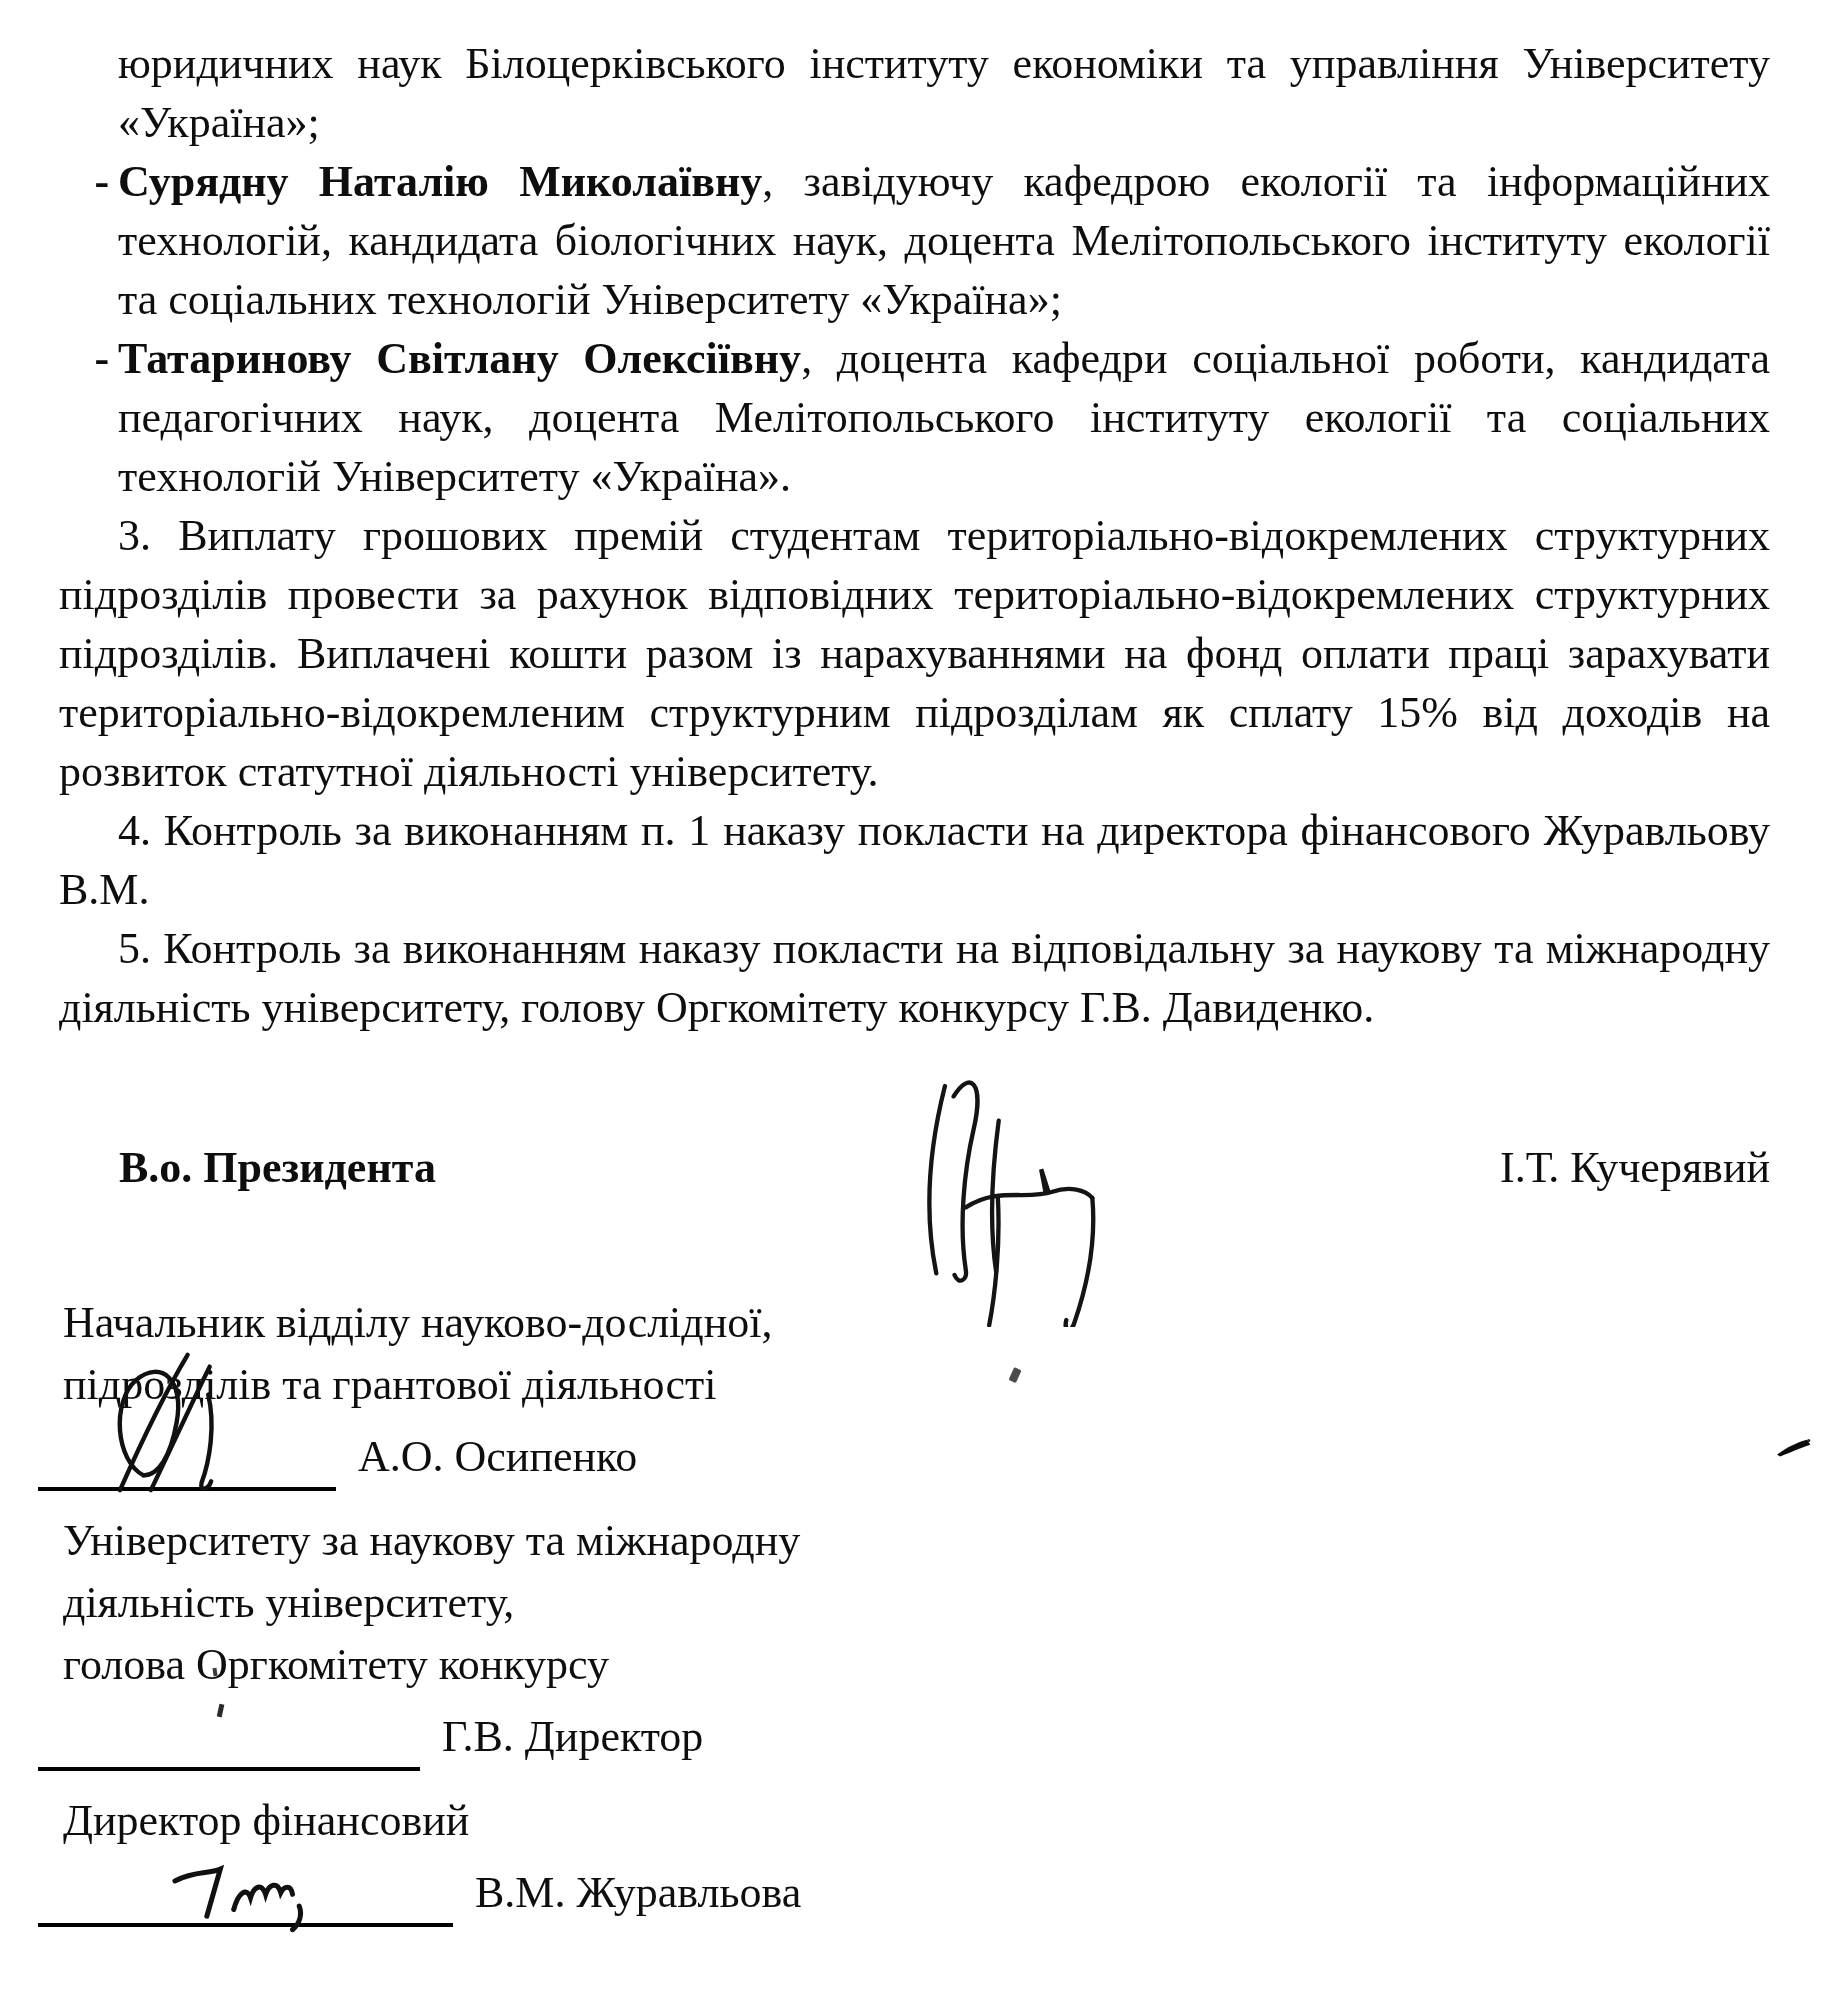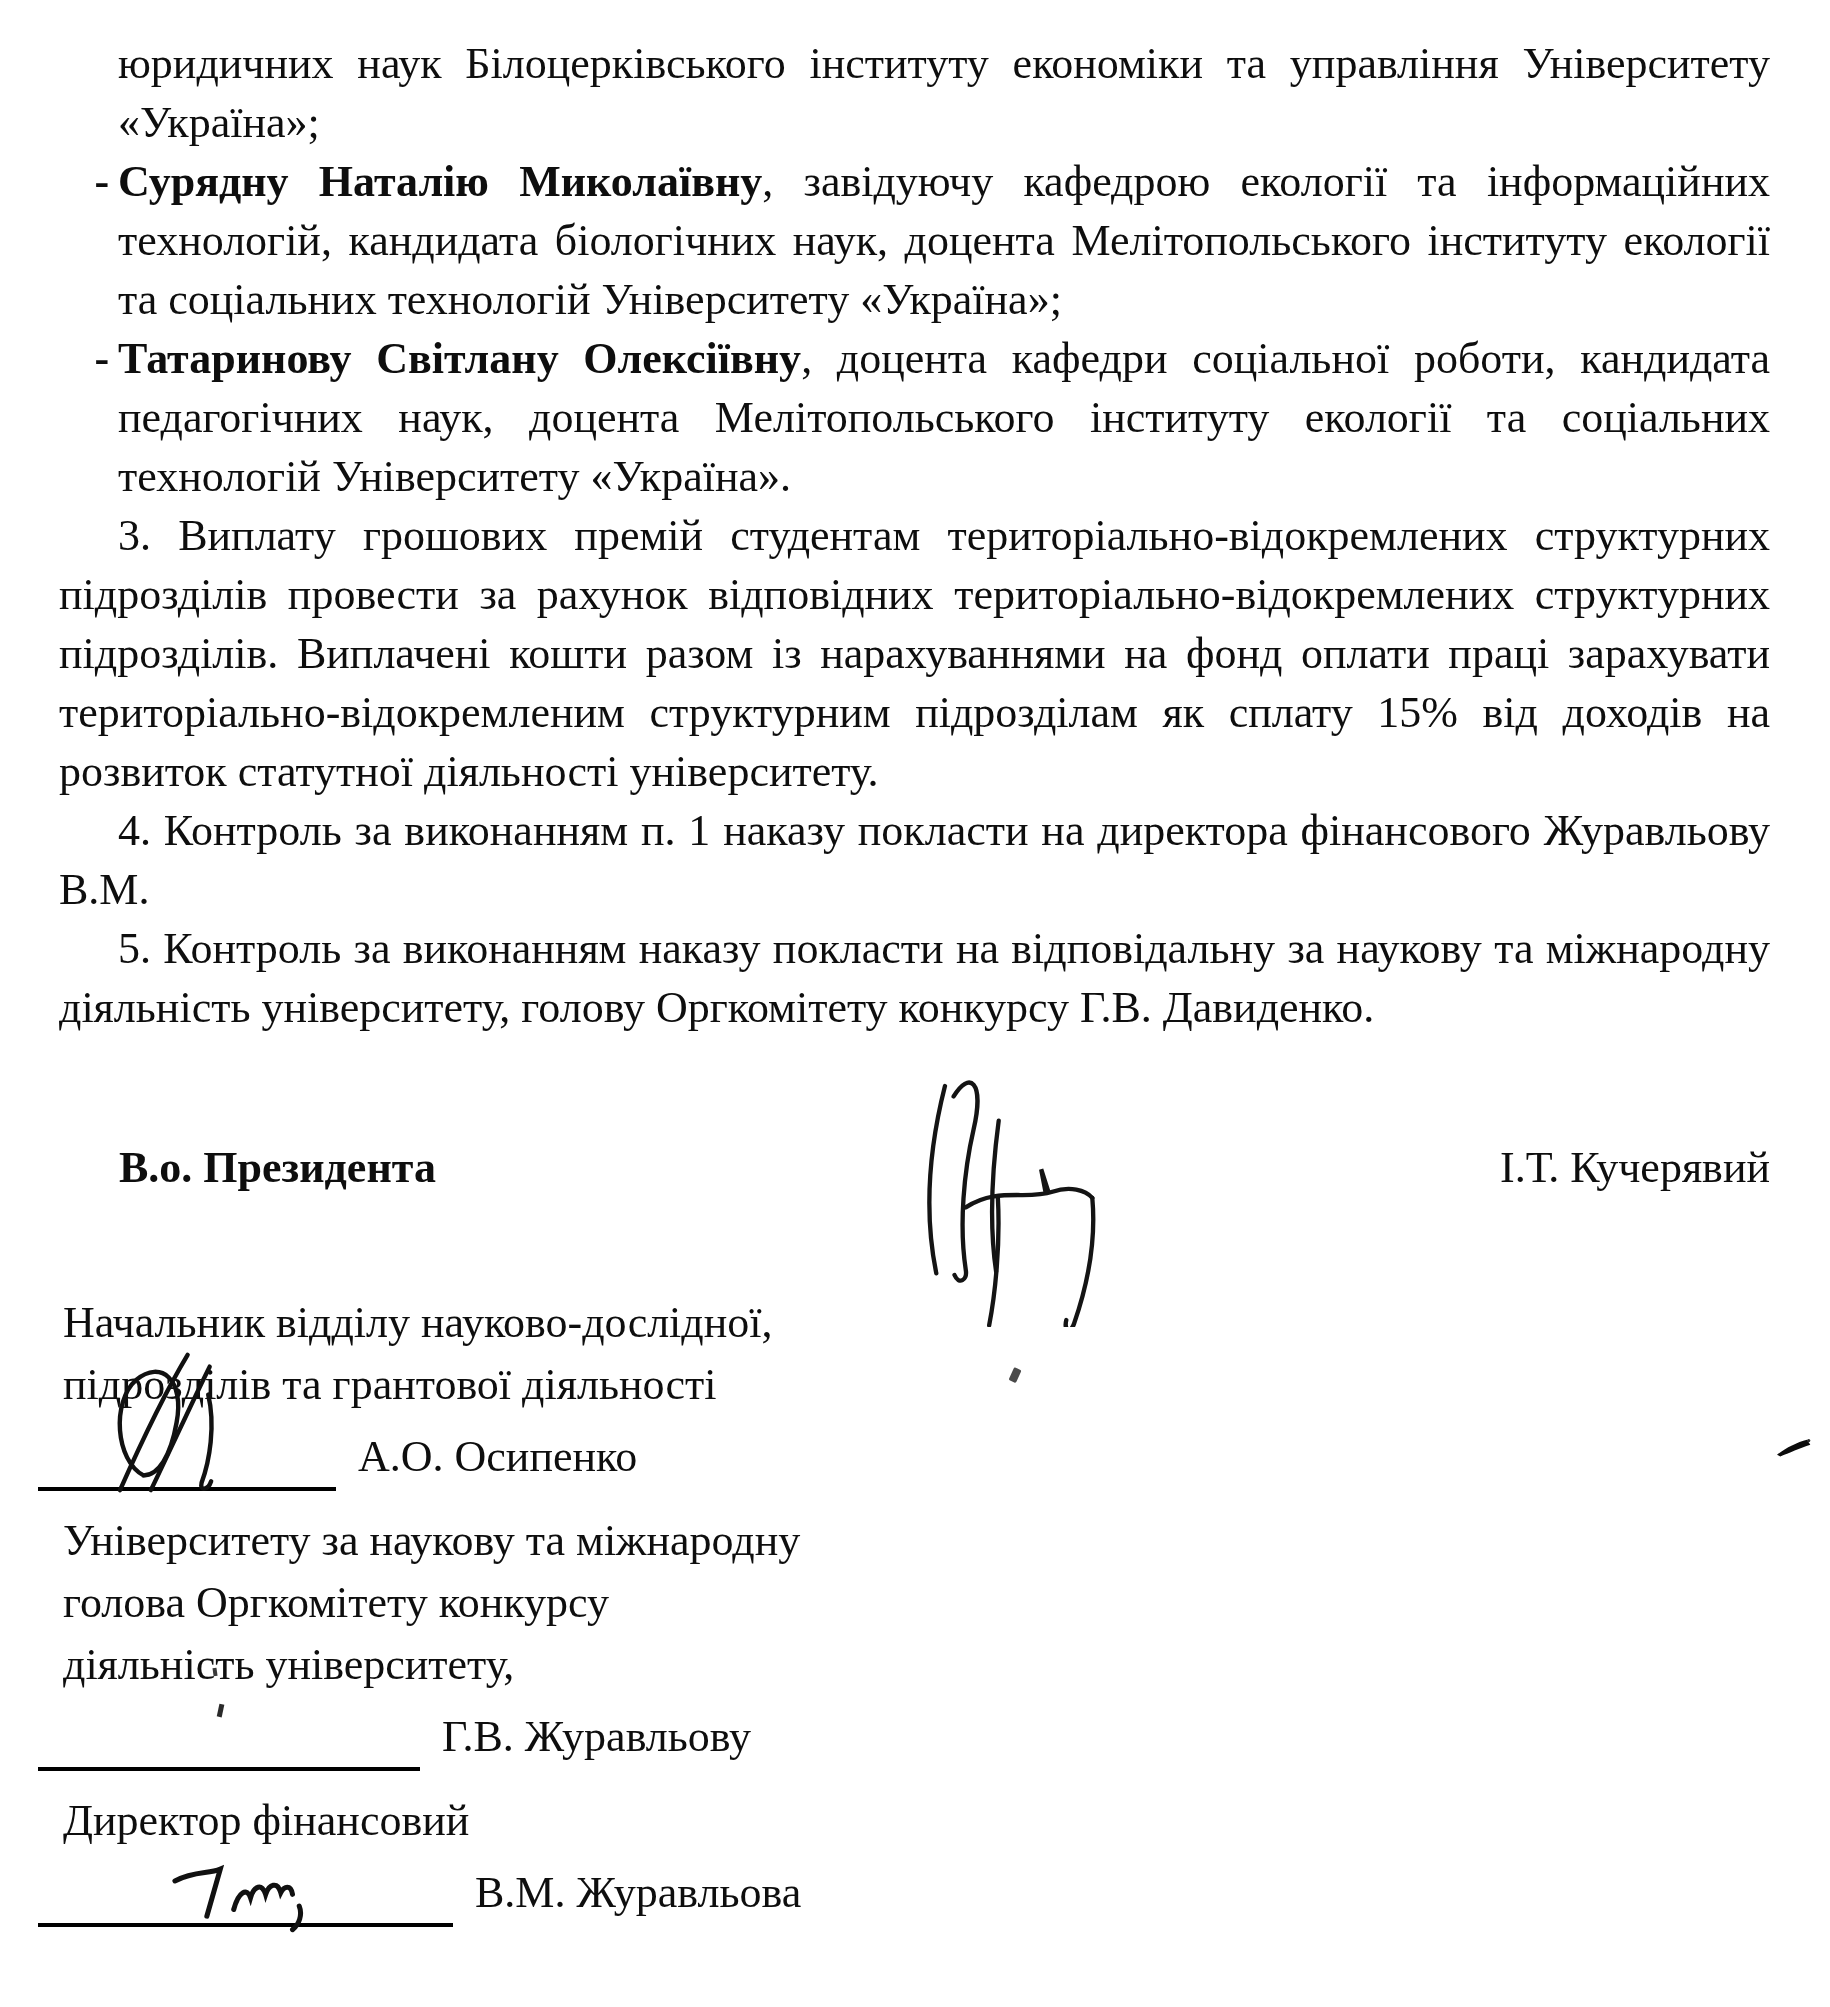--- a/index.html
+++ b/index.html
@@ -99,28 +99,28 @@
                 <path d="M150,62 C160,104 152,152 141,182 C138,194 150,192 154,180"></path>
               </svg>
             </span>
           </span>
           <span class="off-name">А.О. Осипенко</span>
         </div>
       </div>
 
       <div class="off-block">
         <div class="off-line">Університету за наукову та міжнародну</div>
+        <div class="off-line">діяльність університету,</div>
         <div class="off-line">голова Оргкомітету конкурсу</div>
-        <div class="off-line">діяльність університету,</div>
         <div class="sigline-row">
           <span class="uline uline-b">
             <span class="speck-b1"></span>
             <span class="speck-b2"></span>
           </span>
-          <span class="off-name">Г.В. Журавльову</span>
+          <span class="off-name">Г.В. Директор</span>
         </div>
       </div>
 
       <div class="off-block">
         <div class="off-line">Директор фінансовий</div>
         <div class="sigline-row">
           <span class="uline uline-c">
             <span class="scribble-c">
               <svg width="210" height="84" viewBox="0 0 240 100" fill="none" stroke="#111111" stroke-width="6" stroke-linecap="round">
                 <path d="M8,38 C32,26 48,30 62,24 L46,80"></path>

